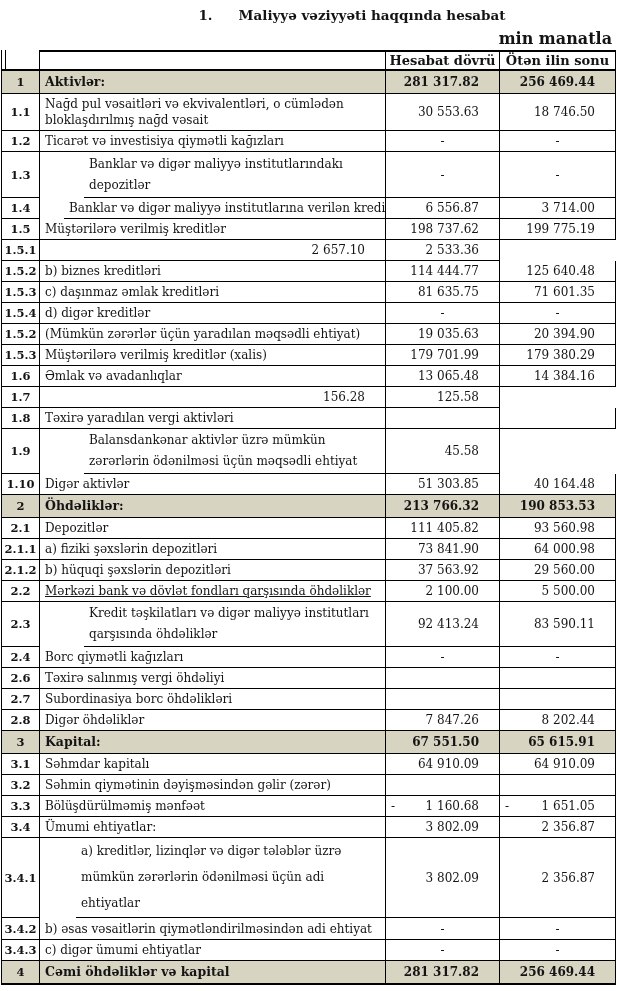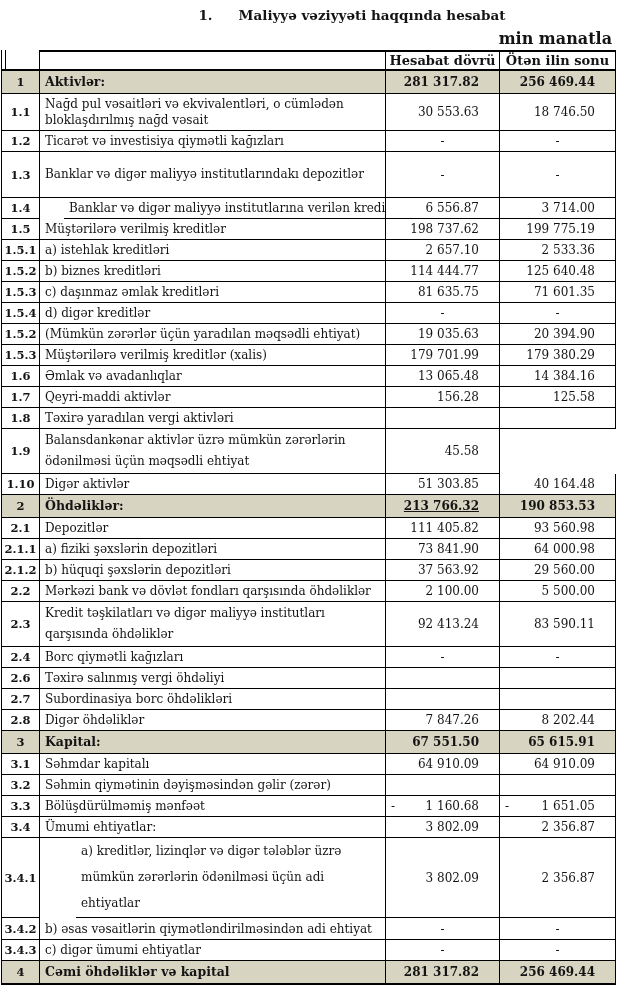--- a/index.html
+++ b/index.html
@@ -31,21 +31,21 @@
     font-weight: bold; font-size: 11.5px;
   }
   .cell.desc { padding: 1px 2px 1px 5px; line-height: 1.35; }
   .cell.val { justify-content: flex-end; padding-right: 20px; font-size: 12px; }
   .cell.val.dash { justify-content: center; padding-right: 0; }
   .cell.val.neg { justify-content: space-between; padding-left: 5px; }
   .cell.val.neg .minus { font-weight: normal; }
   .row.section .cell { background: #d8d4c2; font-weight: bold; }
   .row.section .cell.desc { font-size: 12.5px; }
   .row .cell.clip { white-space: nowrap; }
-  .row.tall .cell.desc { line-height: 1.75; }
+  .row.tall .cell.desc { line-height: 1.75; margin-left: 44px; }
   .row.xtall .cell.desc { line-height: 2.15; }
   
   .header-row .cell { border-bottom-width: 2px; font-weight: bold; }
   .header-row .hdr-val {
     border-top: 2px solid #000; justify-content: center;
     padding-right: 0; font-size: 13px;
   }
   .header-row .hdr-desc { border-top: 2px solid #000; }
   .header-row .hdr-num {
     border-top: none; background: #fff; justify-content: flex-start;
@@ -104,21 +104,20 @@
         <div class="cell val" style="min-height: 21px;">3 714.00</div>
       </div>
       <div class="row">
         <div class="cell num" style="min-height: 21px;">1.5</div>
         <div class="cell desc" style="min-height: 21px;">Müştərilərə verilmiş kreditlər</div>
         <div class="cell val" style="min-height: 21px;">198 737.62</div>
         <div class="cell val" style="min-height: 21px;">199 775.19</div>
       </div>
       <div class="row">
         <div class="cell num" style="min-height: 21px;">1.5.1</div>
-        <div class="cell desc" style="min-height: 21px;">a) istehlak kreditləri</div>
         <div class="cell val" style="min-height: 21px;">2 657.10</div>
         <div class="cell val" style="min-height: 21px;">2 533.36</div>
       </div>
       <div class="row">
         <div class="cell num" style="min-height: 21px;">1.5.2</div>
         <div class="cell desc" style="min-height: 21px;">b) biznes kreditləri</div>
         <div class="cell val" style="min-height: 21px;">114 444.77</div>
         <div class="cell val" style="min-height: 21px;">125 640.48</div>
       </div>
       <div class="row">
@@ -146,21 +145,20 @@
         <div class="cell val" style="min-height: 21px;">179 380.29</div>
       </div>
       <div class="row">
         <div class="cell num" style="min-height: 21px;">1.6</div>
         <div class="cell desc" style="min-height: 21px;">Əmlak və avadanlıqlar</div>
         <div class="cell val" style="min-height: 21px;">13 065.48</div>
         <div class="cell val" style="min-height: 21px;">14 384.16</div>
       </div>
       <div class="row">
         <div class="cell num" style="min-height: 21px;">1.7</div>
-        <div class="cell desc" style="min-height: 21px;">Qeyri-maddi aktivlər</div>
         <div class="cell val" style="min-height: 21px;">156.28</div>
         <div class="cell val" style="min-height: 21px;">125.58</div>
       </div>
       <div class="row">
         <div class="cell num" style="min-height: 21px;">1.8</div>
         <div class="cell desc" style="min-height: 21px;">Təxirə yaradılan vergi aktivləri</div>
         <div class="cell val" style="min-height: 21px;"></div>
         <div class="cell val" style="min-height: 21px;"></div>
       </div>
       <div class="row tall">
@@ -170,21 +168,21 @@
       </div>
       <div class="row">
         <div class="cell num" style="min-height: 21px;">1.10</div>
         <div class="cell desc" style="min-height: 21px;">Digər aktivlər</div>
         <div class="cell val" style="min-height: 21px;">51 303.85</div>
         <div class="cell val" style="min-height: 21px;">40 164.48</div>
       </div>
       <div class="row section">
         <div class="cell num" style="min-height: 23px;">2</div>
         <div class="cell desc" style="min-height: 23px;">Öhdəliklər:</div>
-        <div class="cell val" style="min-height: 23px; text-decoration: underline;">213 766.32</div>
+        <div class="cell val" style="min-height: 23px;">213 766.32</div>
         <div class="cell val" style="min-height: 23px;">190 853.53</div>
       </div>
       <div class="row">
         <div class="cell num" style="min-height: 21px;">2.1</div>
         <div class="cell desc" style="min-height: 21px;">Depozitlər</div>
         <div class="cell val" style="min-height: 21px;">111 405.82</div>
         <div class="cell val" style="min-height: 21px;">93 560.98</div>
       </div>
       <div class="row">
         <div class="cell num" style="min-height: 21px;">2.1.1</div>
@@ -193,21 +191,21 @@
         <div class="cell val" style="min-height: 21px;">64 000.98</div>
       </div>
       <div class="row">
         <div class="cell num" style="min-height: 21px;">2.1.2</div>
         <div class="cell desc" style="min-height: 21px;">b) hüquqi şəxslərin depozitləri</div>
         <div class="cell val" style="min-height: 21px;">37 563.92</div>
         <div class="cell val" style="min-height: 21px;">29 560.00</div>
       </div>
       <div class="row">
         <div class="cell num" style="min-height: 21px;">2.2</div>
-        <div class="cell desc clip" style="min-height: 21px;">Mərkəzi bank və dövlət fondları qarşısında öhdəliklər</div>
+        <div class="cell desc clip" style="min-height: 21px; text-decoration: underline;">Mərkəzi bank və dövlət fondları qarşısında öhdəliklər</div>
         <div class="cell val" style="min-height: 21px;">2 100.00</div>
         <div class="cell val" style="min-height: 21px;">5 500.00</div>
       </div>
       <div class="row tall">
         <div class="cell num" style="min-height: 45px;">2.3</div>
         <div class="cell desc" style="min-height: 45px;">Kredit təşkilatları və digər maliyyə institutları qarşısında öhdəliklər</div>
         <div class="cell val" style="min-height: 45px;">92 413.24</div>
         <div class="cell val" style="min-height: 45px;">83 590.11</div>
       </div>
       <div class="row">

